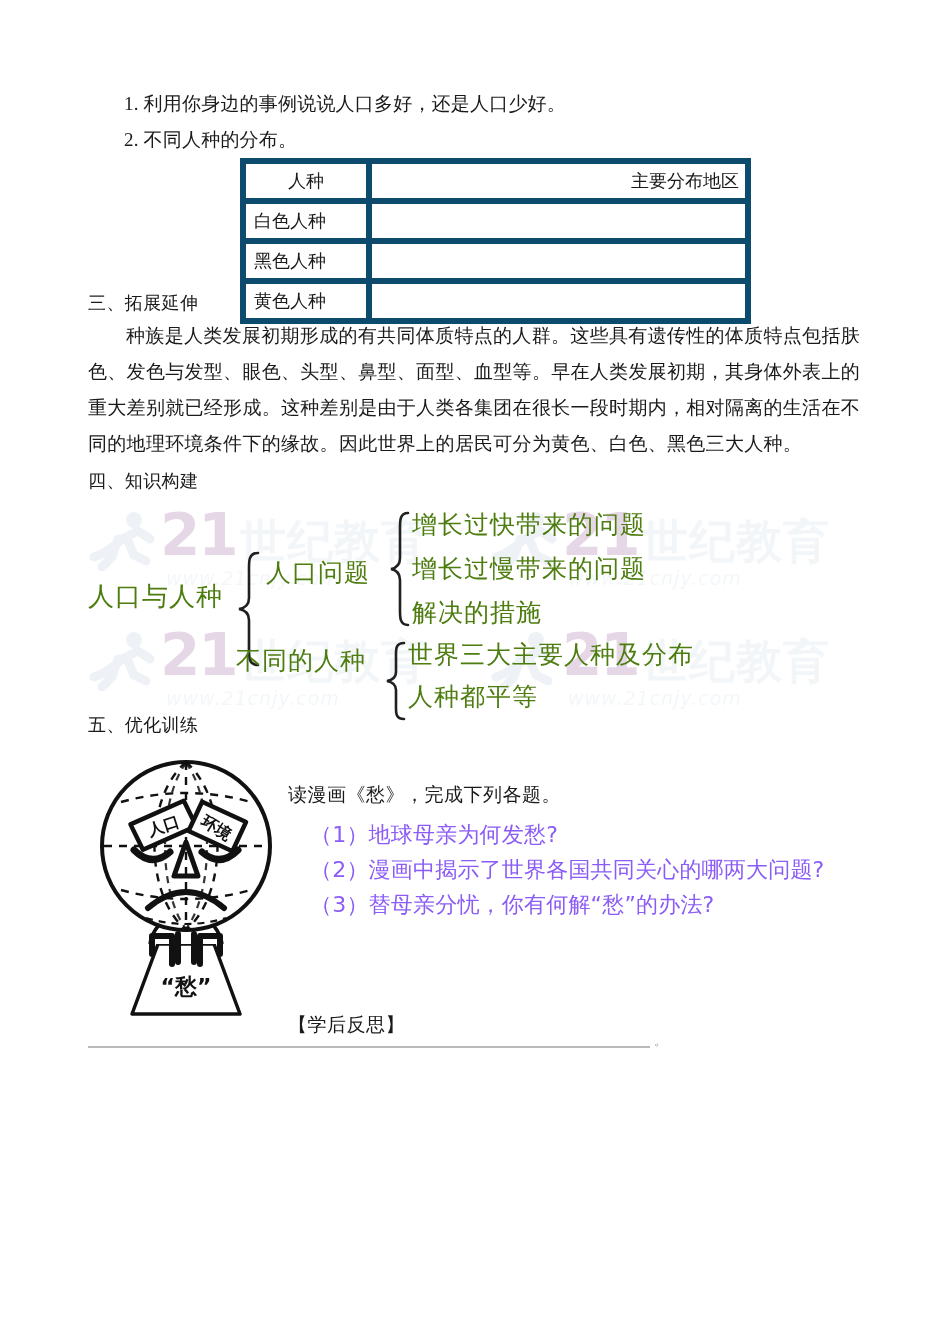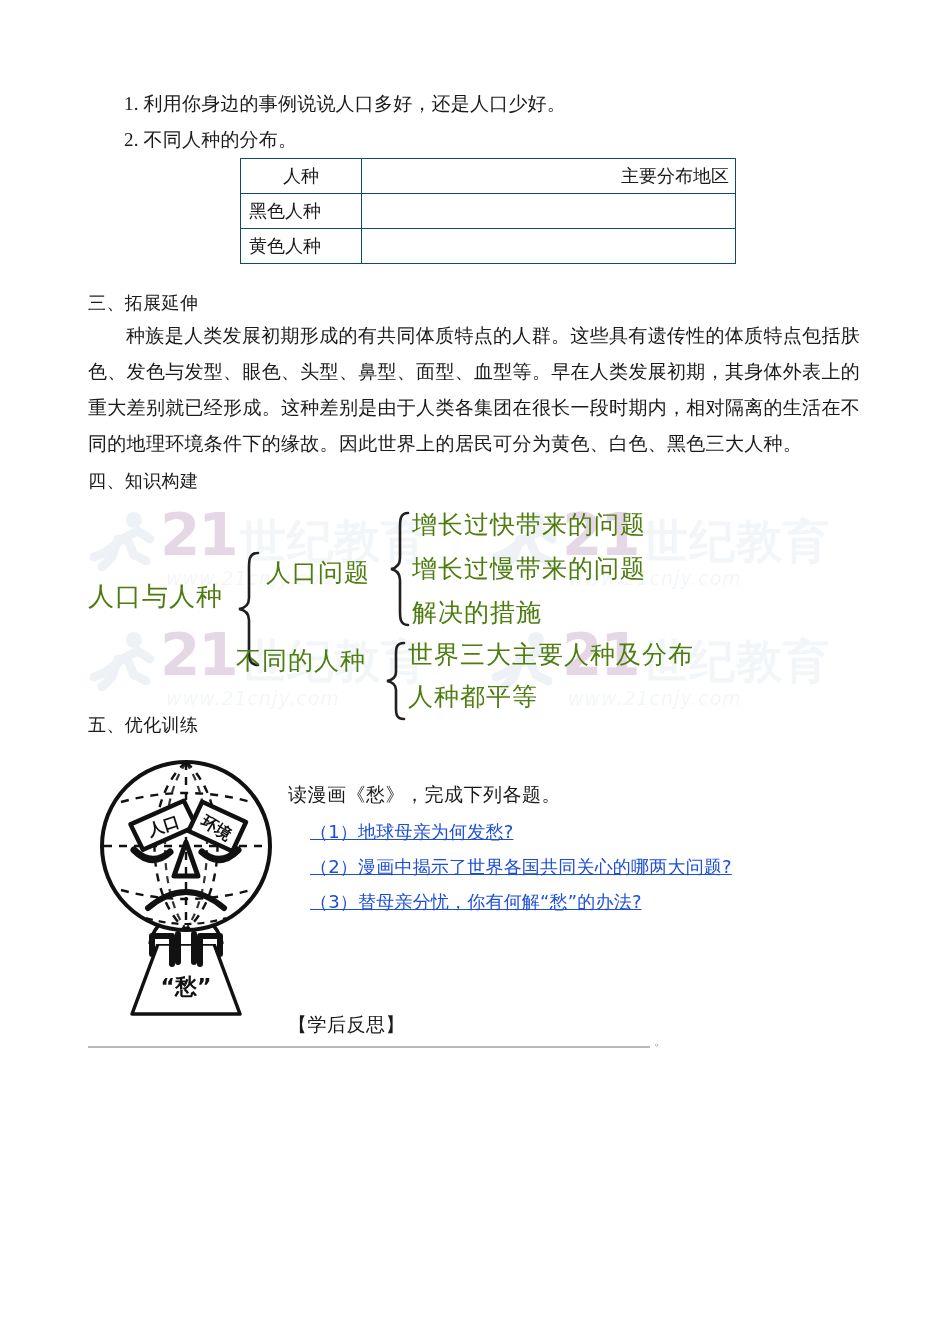--- a/index.html
+++ b/index.html
@@ -43,21 +43,21 @@
     letter-spacing: 0.4px;
   }
 
   
   .race-table {
     position: absolute;
     border-collapse: collapse;
     table-layout: fixed;
   }
   .race-table td {
-    border: 1px solid #0c4a6e;
+    border: 6px solid #0c4a6e;
     font-size: 18px;
     height: 34px;
     padding: 0 6px;
     vertical-align: middle;
   }
   .race-table td.cat-head { width: 106px; text-align: center; }
   .race-table td.cat      { width: 106px; text-align: left; padding-left: 8px; }
   .race-table td.area-head{ width: 361px; text-align: right; }
   .race-table td.area     { width: 361px; }
 
@@ -122,25 +122,24 @@
   
   .q-lead {
     position: absolute;
     font-size: 19px;
     white-space: nowrap;
     letter-spacing: 0.5px;
   }
   .q-item {
     position: absolute;
     font-family: "DejaVu Sans", "Liberation Sans", sans-serif;
-    font-size: 18px;
+    font-size: 22px;
     white-space: nowrap;
     letter-spacing: 0.2px;
-    color: #1d4ed8;
-    text-decoration: underline;
+    color: #8b5cf6;
   }
 
   .reflect {
     position: absolute;
     font-size: 19px;
     white-space: nowrap;
     letter-spacing: 0.5px;
     margin-top: 24px;
   }
   .rule {
@@ -226,20 +225,24 @@
   <div class="line" style="left:88px; top:86px;">1. 利用你身边的事例说说人口多好，还是人口少好。</div>
   <div class="line" style="left:88px; top:122px;">2. 不同人种的分布。</div>
 
   <table class="race-table" style="left:240px; top:158px;">
     <tbody>
       <tr>
         <td class="cat-head">人种</td>
         <td class="area-head">主要分布地区</td>
       </tr>
       <tr>
+        <td class="cat">白色人种</td>
+        <td class="area"></td>
+      </tr>
+      <tr>
         <td class="cat">黑色人种</td>
         <td class="area"></td>
       </tr>
       <tr>
         <td class="cat">黄色人种</td>
         <td class="area"></td>
       </tr>
     </tbody>
   </table>
 

